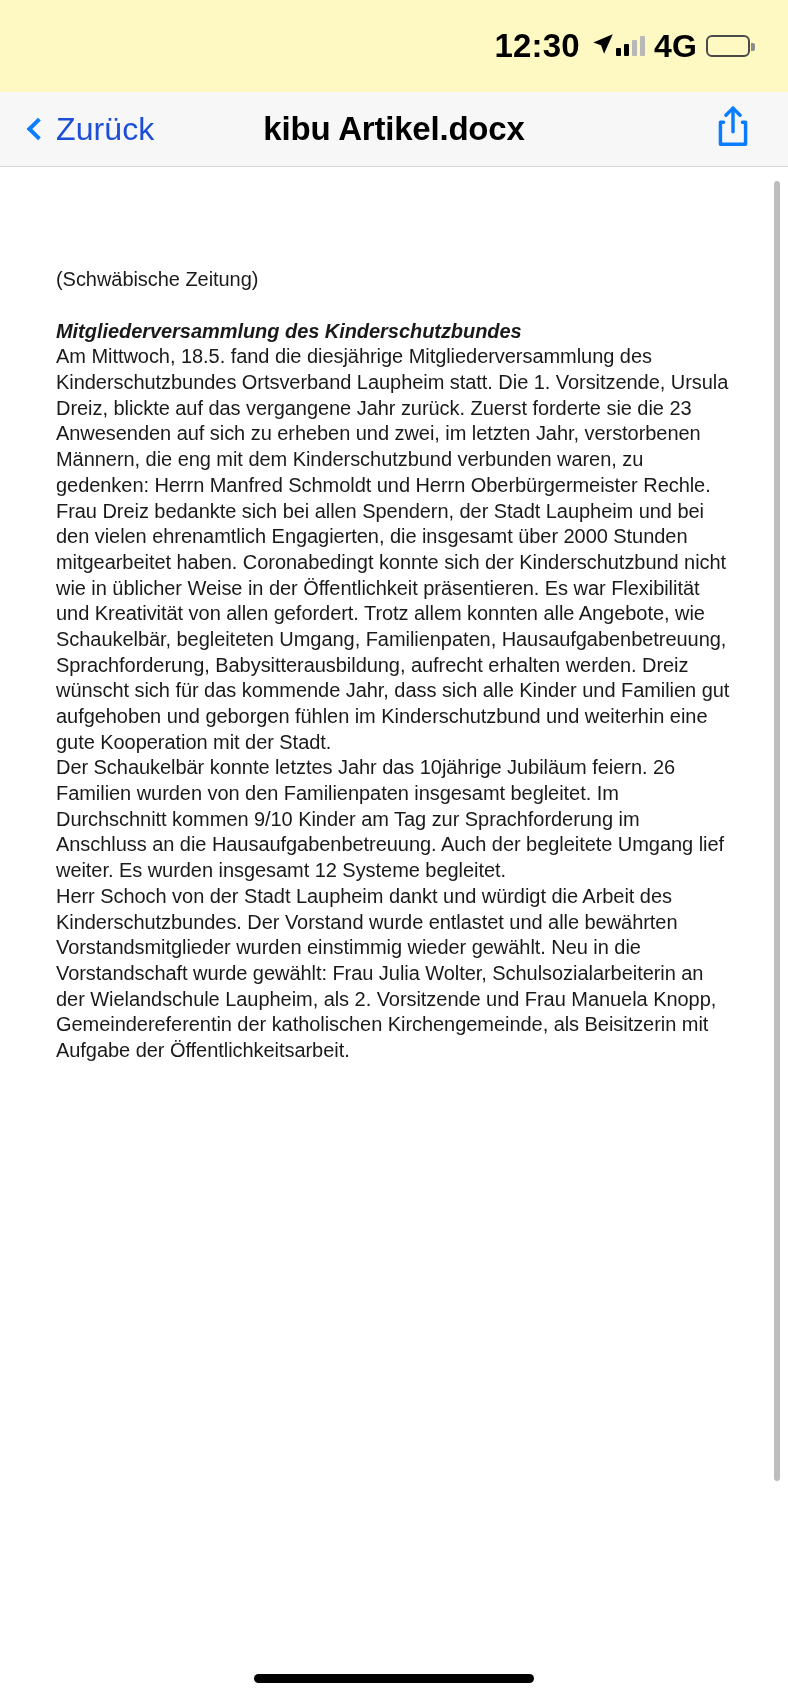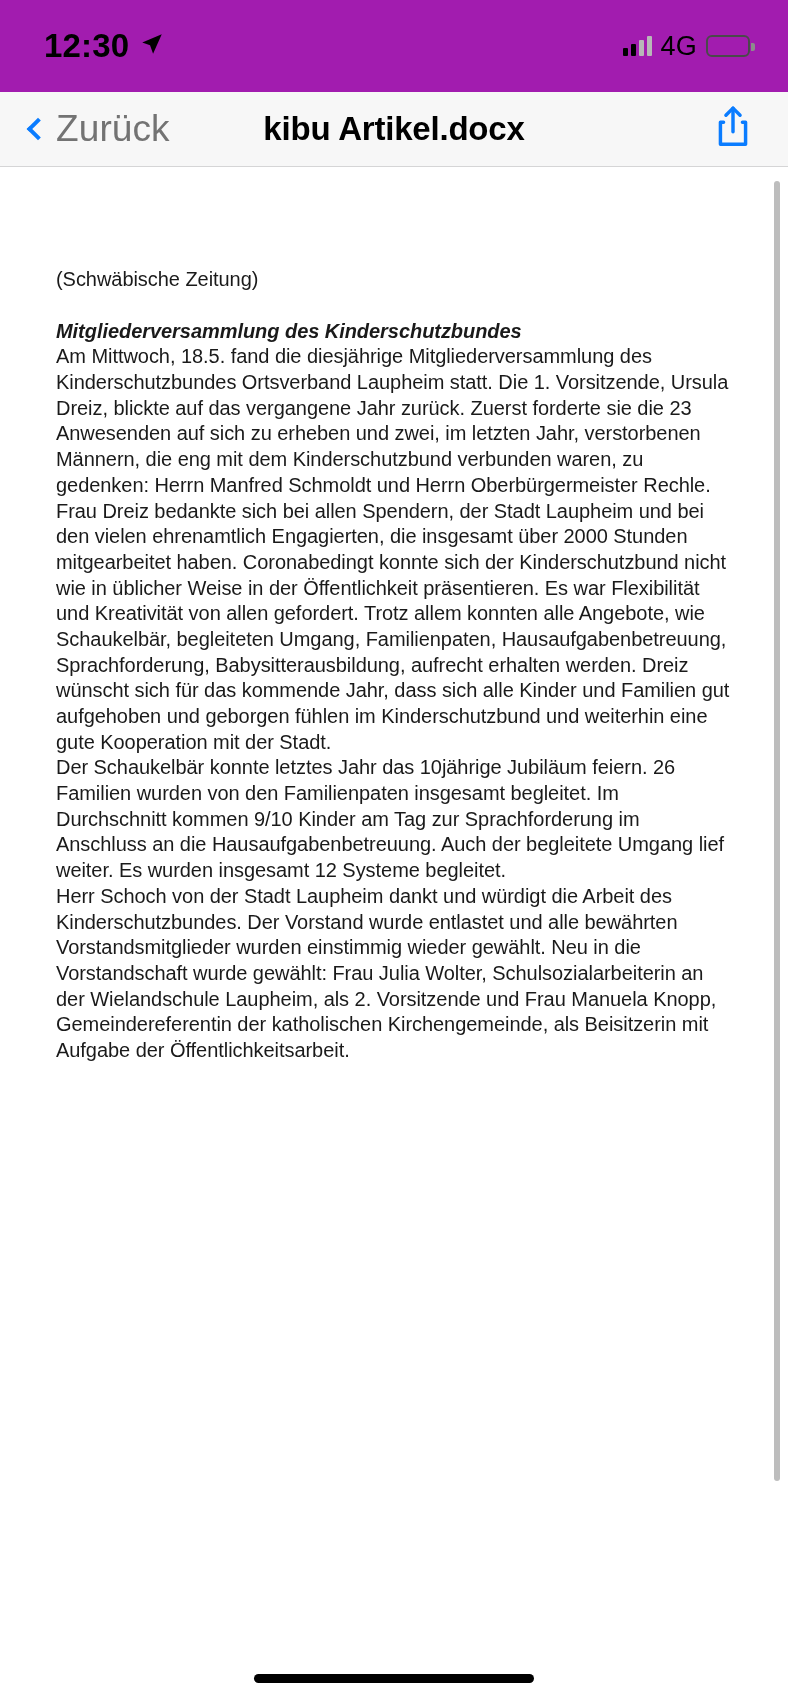--- a/index.html
+++ b/index.html
@@ -17,24 +17,24 @@
     width: 788px;
     height: 1705px;
     background: #ffffff;
     overflow: hidden;
   }
 
   
   .status-bar {
     position: relative;
     height: 92px;
-    background: #a21caf;
-    display: flex;
-    align-items: center;
-    justify-content: space-between;
+    background: #fef9c3;
+    display: flex;
+    align-items: center;
+    justify-content: flex-end;
     padding: 0 38px 0 44px;
   }
   .status-left {
     display: flex;
     align-items: center;
     gap: 10px;
   }
   .status-time {
     font-size: 33px;
     font-weight: 600;
@@ -57,22 +57,22 @@
     display: block;
     width: 5px;
     background: #000;
     border-radius: 1px;
   }
   .signal-bars i:nth-child(1) { height: 8px; }
   .signal-bars i:nth-child(2) { height: 12px; }
   .signal-bars i:nth-child(3) { height: 16px; background: #b8b8b8; }
   .signal-bars i:nth-child(4) { height: 20px; background: #b8b8b8; }
   .net-label {
-    font-size: 27px;
-    font-weight: 400;
+    font-size: 32px;
+    font-weight: 700;
     color: #000;
     letter-spacing: 0.2px;
   }
   .battery {
     position: relative;
     width: 44px;
     height: 22px;
     border: 2px solid #4a4a4a;
     border-radius: 6px;
     padding: 2px;
@@ -112,22 +112,22 @@
   }
   .chev {
     width: 16px;
     height: 16px;
     border-left: 4px solid #0a7cff;
     border-bottom: 4px solid #0a7cff;
     transform: rotate(45deg);
     margin-left: 4px;
   }
   .nav-back-label {
-    font-size: 37px;
-    color: #737373;
+    font-size: 32px;
+    color: #1d4ed8;
     letter-spacing: 0.1px;
   }
   .nav-title {
     position: absolute;
     left: 0; right: 0;
     text-align: center;
     font-size: 33px;
     font-weight: 700;
     color: #000;
     pointer-events: none;

